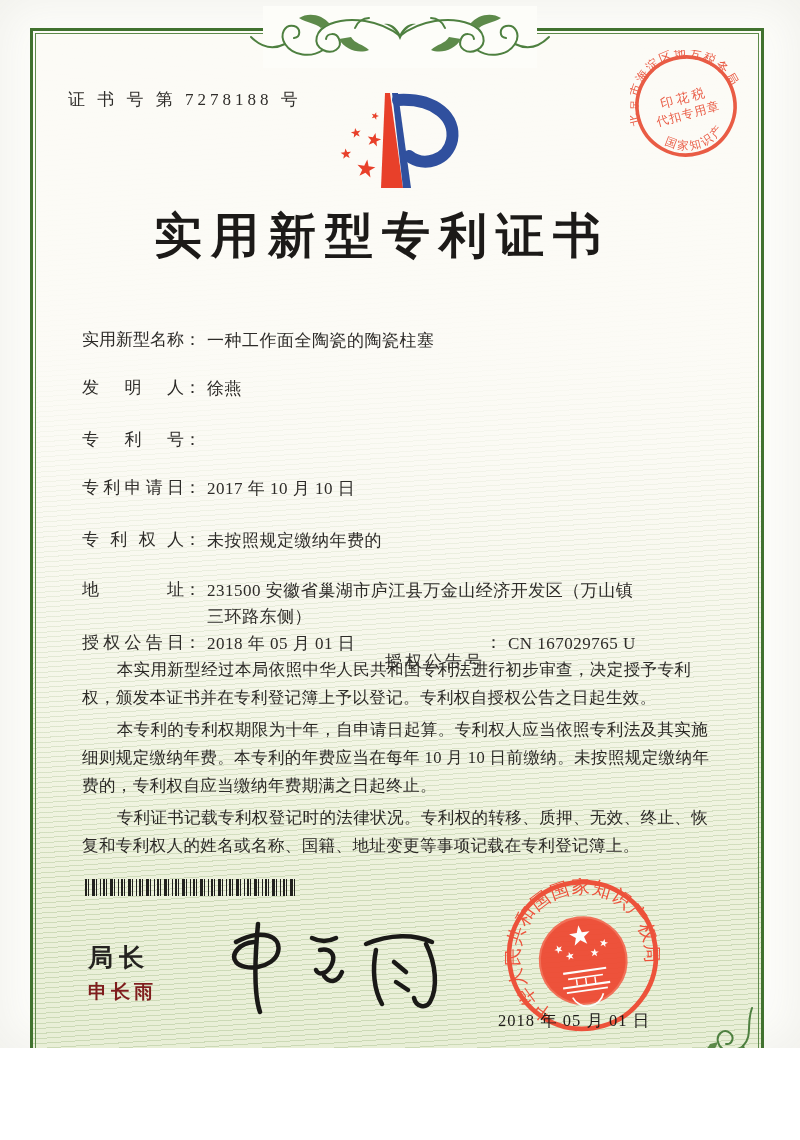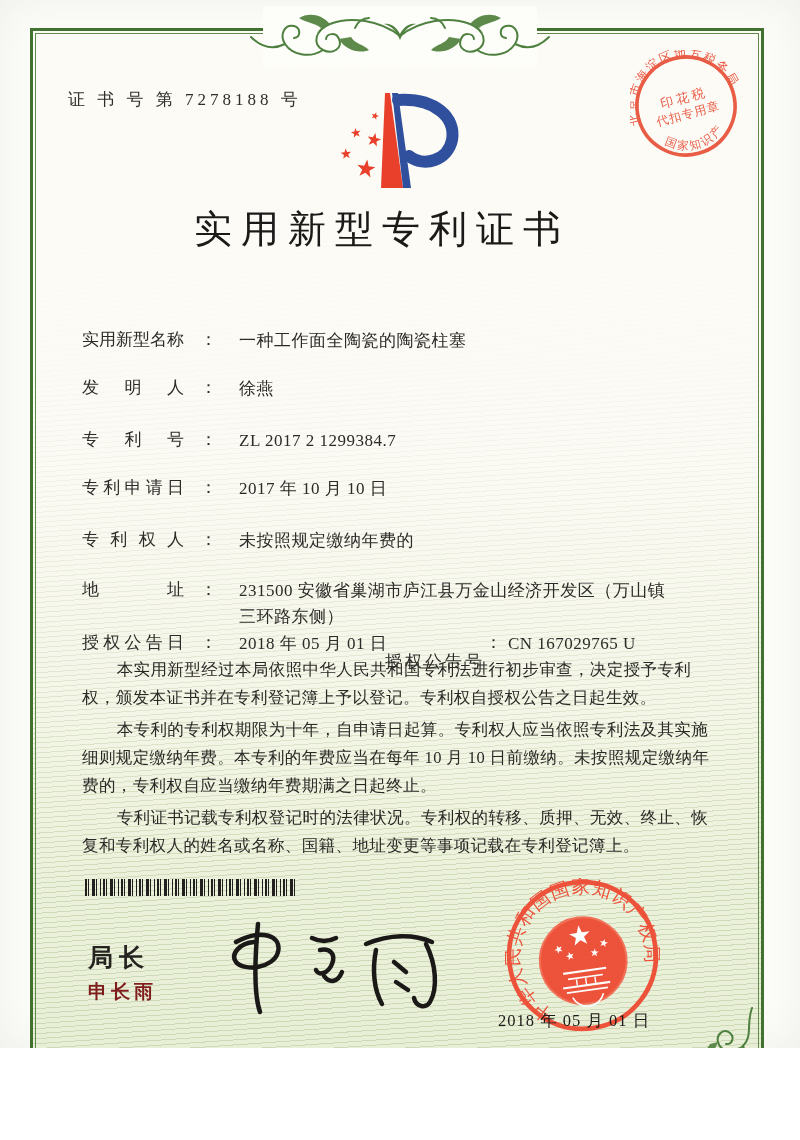--- a/index.html
+++ b/index.html
@@ -14,24 +14,24 @@
   .frame-bg{position:absolute;left:33px;top:31px;width:728px;height:1066px;
             background:linear-gradient(180deg,#fcfbf6 0%,#f9f8f0 40%,#eef2dd 72%,#e7eed5 100%);}
   .waves{position:absolute;inset:0;
          background:repeating-linear-gradient(176deg,rgba(128,162,96,.28) 0 1px,rgba(128,162,96,0) 1px 5px);}
   .wavefade{position:absolute;inset:0;
          background:linear-gradient(180deg,rgba(252,251,246,1) 0%,rgba(252,251,246,.95) 30%,rgba(250,250,242,.45) 55%,rgba(240,244,224,0) 80%);}
   .content{position:absolute;inset:0;z-index:5;}
 
   .cert-no{position:absolute;left:68px;top:88px;font-size:17px;letter-spacing:4px;color:#2f2d2a;}
   .title{position:absolute;left:0;right:36px;top:204px;text-align:center;
-         font-size:38px;font-weight:400;letter-spacing:9px;color:#1c1a18;}
+         font-size:48px;font-weight:700;letter-spacing:9px;color:#1c1a18;}
 
   .fields{position:absolute;left:82px;top:328px;width:648px;font-size:17px;}
-  .frow{position:absolute;left:0;display:flex;align-items:flex-start;width:648px;gap:16px;}
+  .frow{position:absolute;left:0;display:flex;align-items:flex-start;width:648px;}
   .flabel{display:inline-block;width:102px;text-align:justify;text-align-last:justify;
           -moz-text-align-last:justify;flex:none;}
   .fcolon{flex:none;margin-right:6px;}
   .fvalue{white-space:pre-line;letter-spacing:.5px;line-height:26px;}
   .fpair2{position:absolute;left:303px;top:0;display:flex;}
   .fpair2 .flabel2{letter-spacing:3px;flex:none;margin-top:19px;}
 
   .paras{position:absolute;left:78px;top:652px;width:650px;font-size:16.5px;line-height:28px;
          letter-spacing:.4px;color:#2b2926;}
   .paras p{margin:4px;text-indent:2.1em;}
@@ -145,21 +145,20 @@
           <span class="fvalue">一种工作面全陶瓷的陶瓷柱塞</span>
       </div>
       <div class="frow" style="top:48px">
         <span class="flabel">发明人</span>
           <span class="fcolon">：</span>
           <span class="fvalue">徐燕</span>
       </div>
       <div class="frow" style="top:100px">
         <span class="flabel">专利号</span>
           <span class="fcolon">：</span>
-          <span class="fvalue">ZL 2017 2 1299384.7</span>
       </div>
       <div class="frow" style="top:148px">
         <span class="flabel">专利申请日</span>
           <span class="fcolon">：</span>
           <span class="fvalue">2017 年 10 月 10 日</span>
       </div>
       <div class="frow" style="top:200px">
         <span class="flabel">专利权人</span>
           <span class="fcolon">：</span>
           <span class="fvalue">未按照规定缴纳年费的</span>

